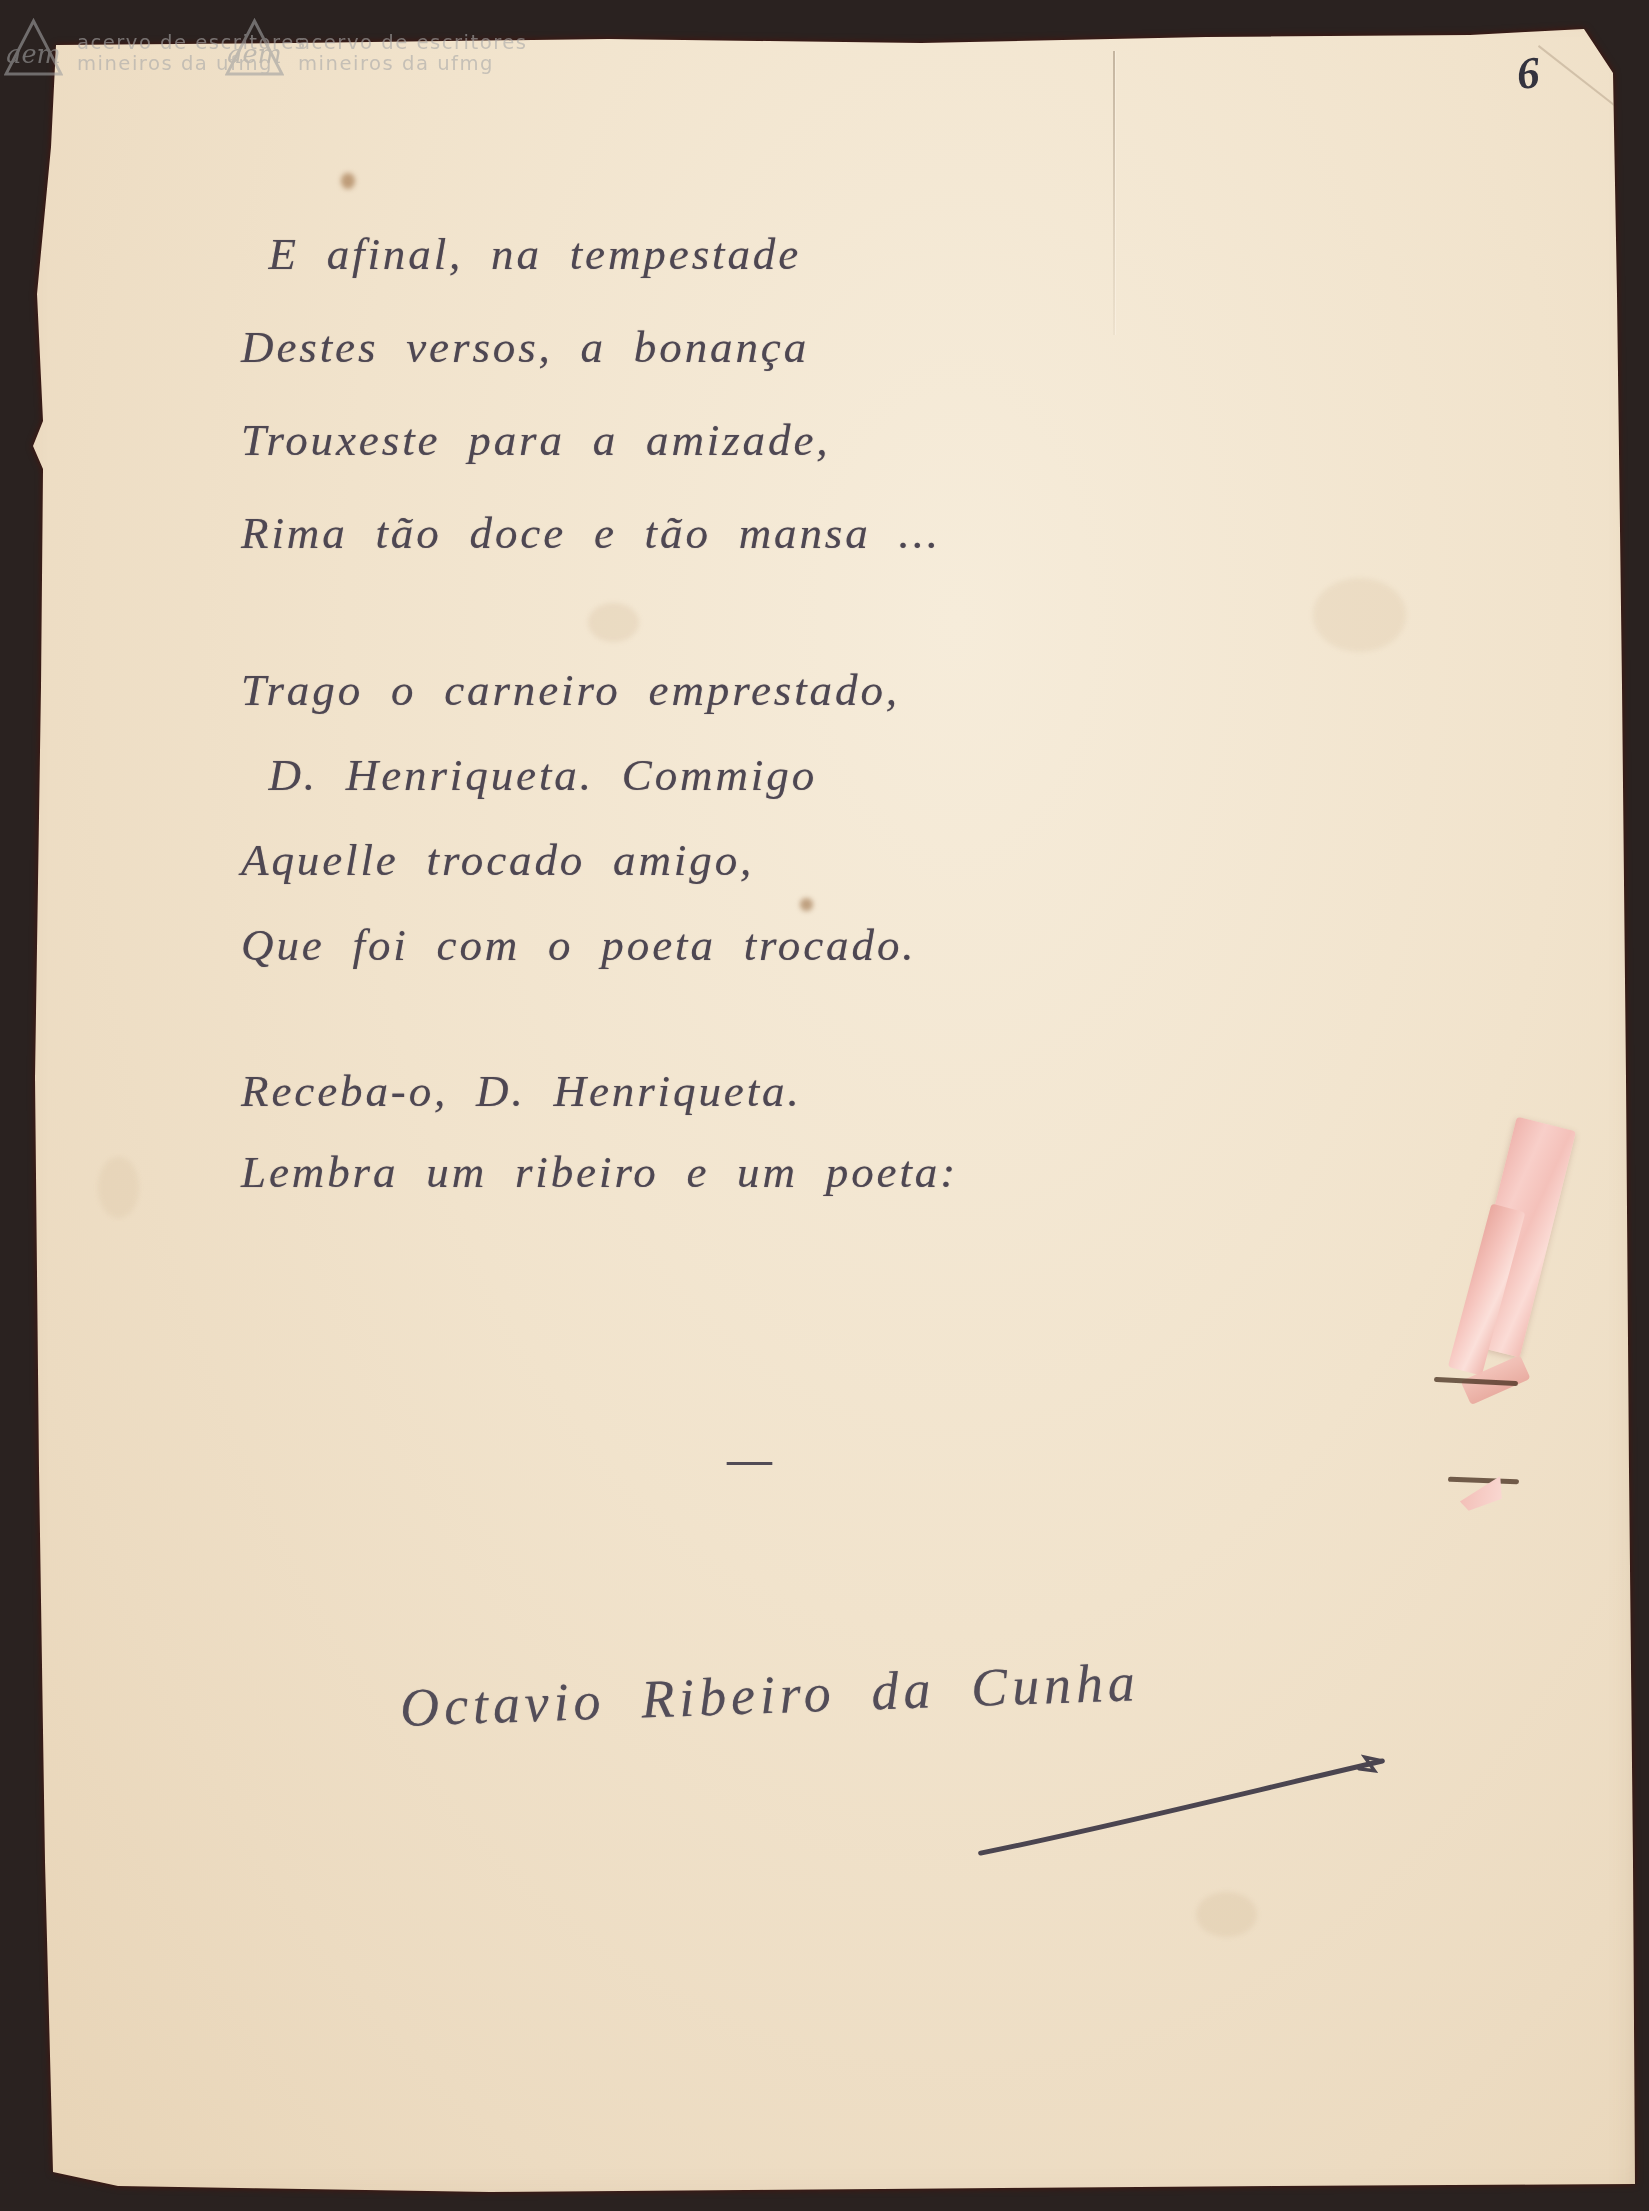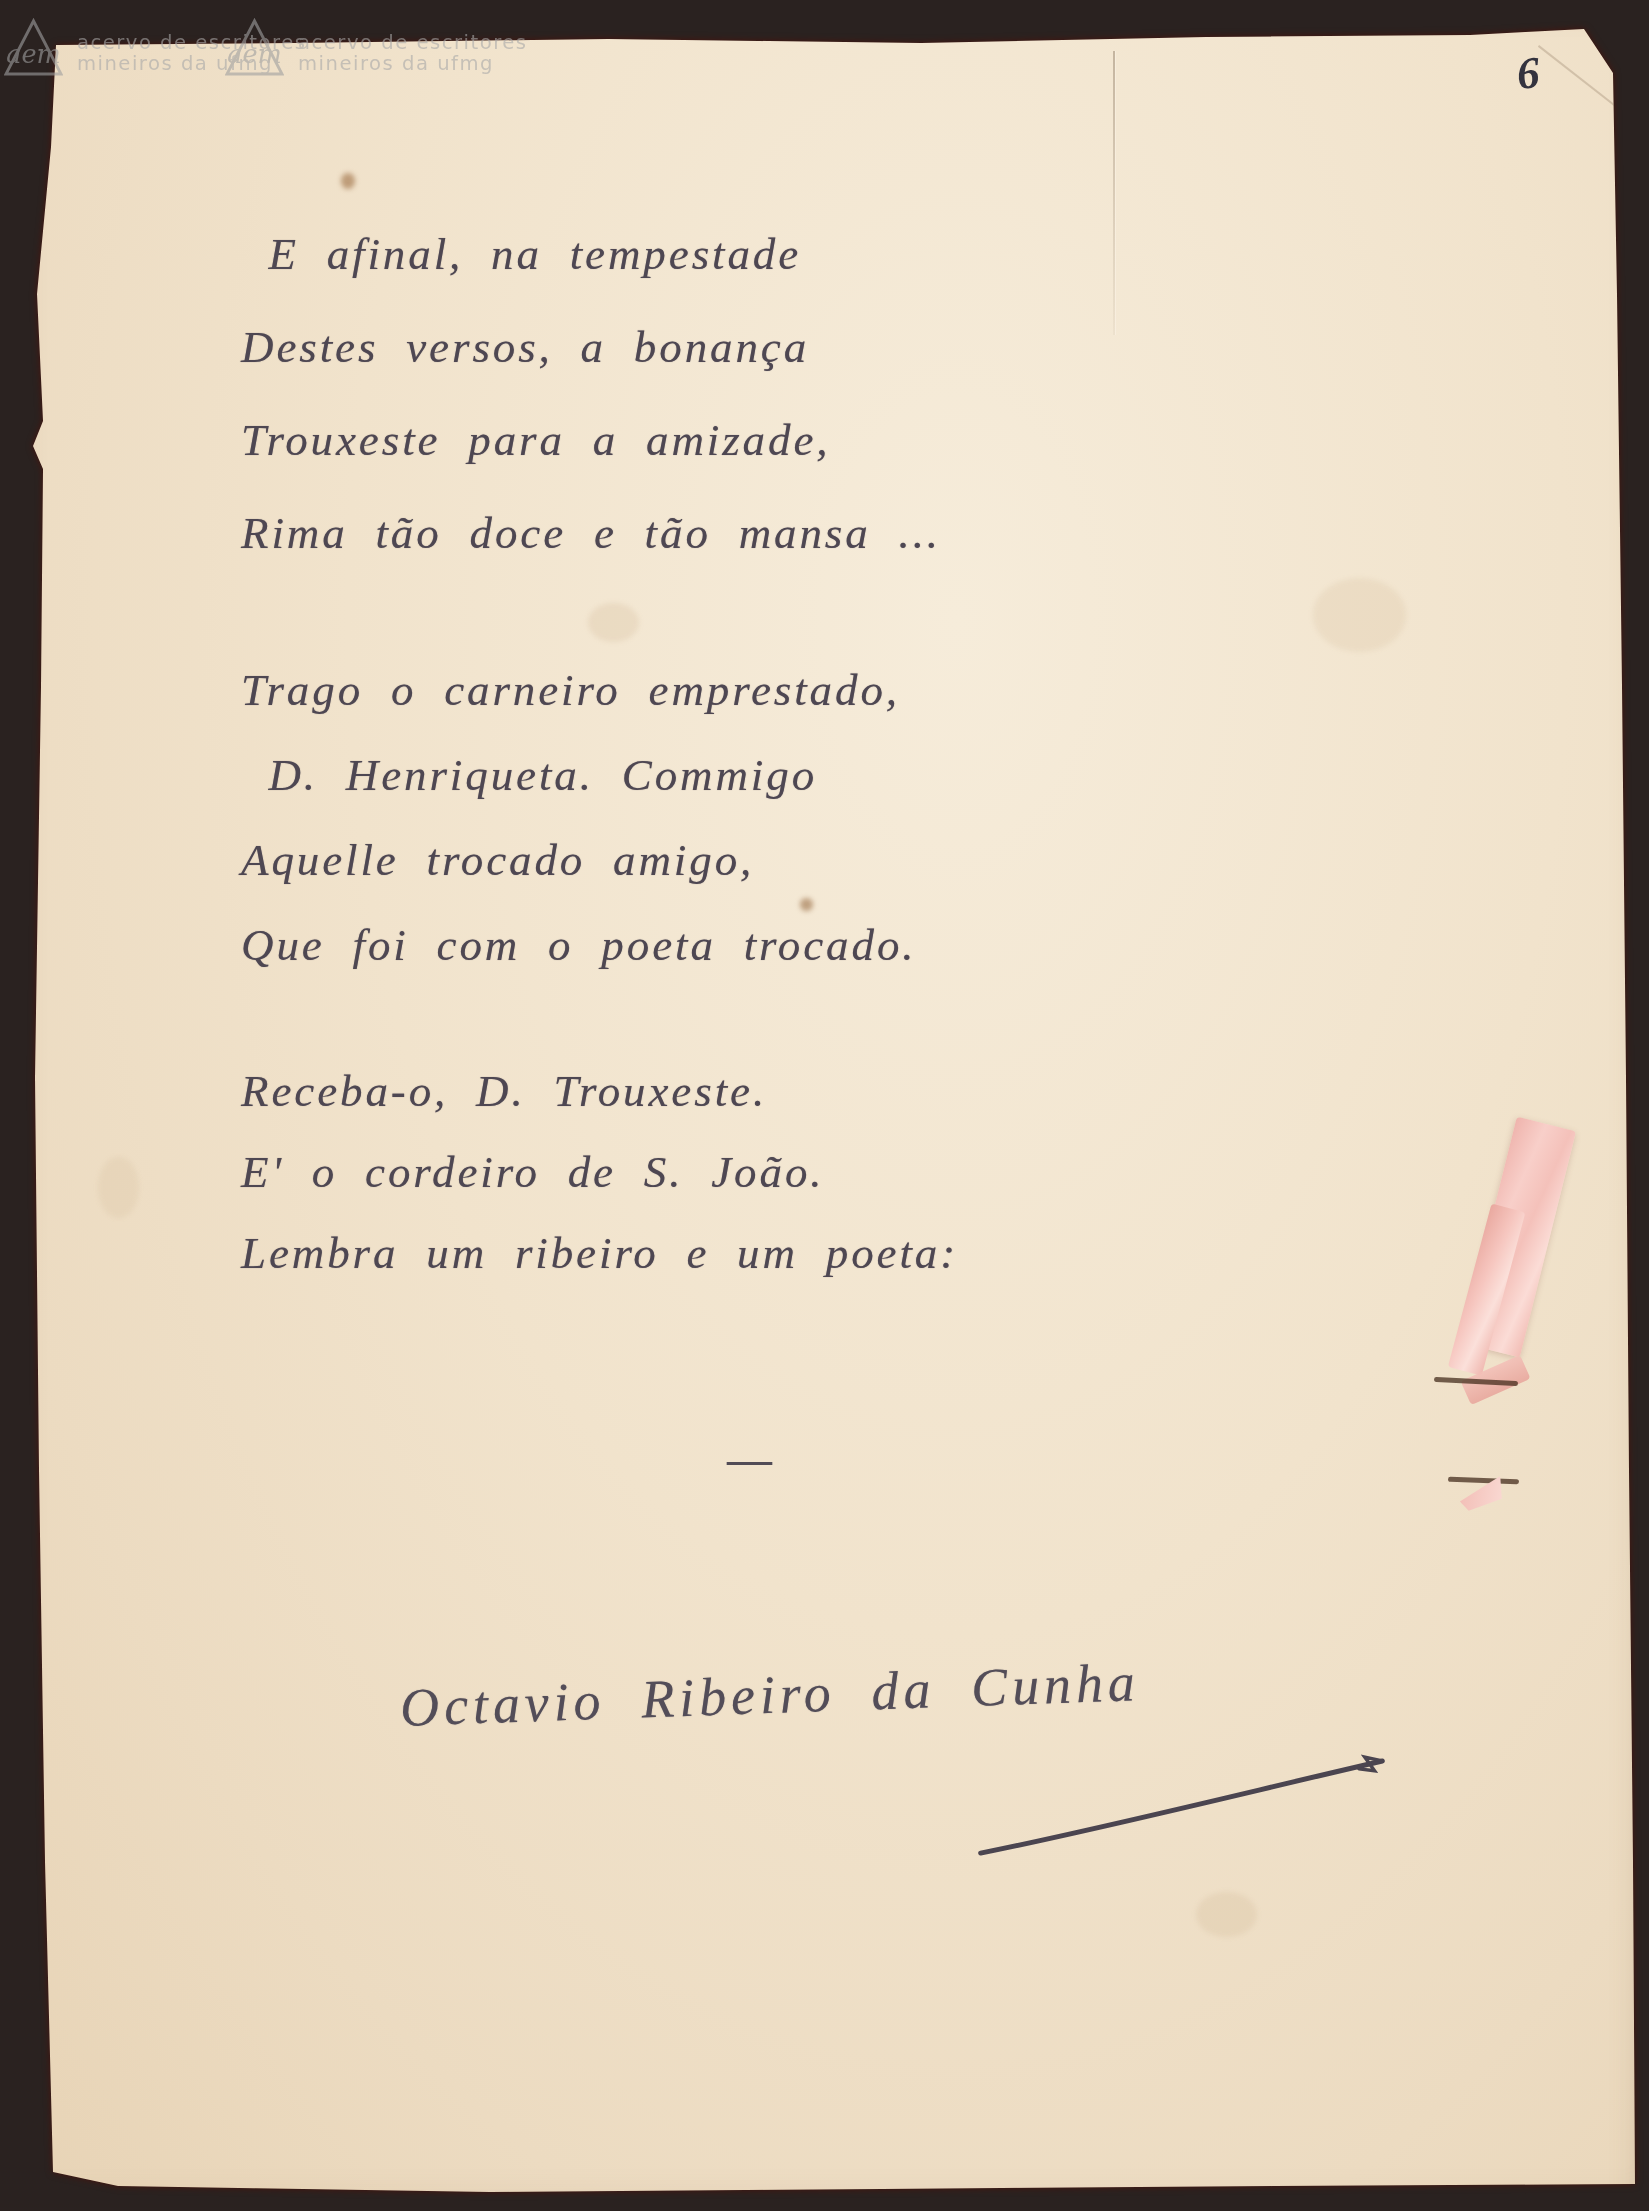--- a/index.html
+++ b/index.html
@@ -112,22 +112,21 @@
           <div class="poem-line">Trouxeste para a amizade,</div>
           <div class="poem-line">Rima tão doce e tão mansa ...</div>
         </div>
         <div class="stanza stanza-1">
           <div class="poem-line">Trago o carneiro emprestado,</div>
           <div class="poem-line indent-sm">D. Henriqueta. Commigo</div>
           <div class="poem-line">Aquelle trocado amigo,</div>
           <div class="poem-line">Que foi com o poeta trocado.</div>
         </div>
         <div class="stanza stanza-2">
-          <div class="poem-line">Receba-o, D. Trouxeste.</div>
-          <div class="poem-line">E' o cordeiro de S. João.</div>
+          <div class="poem-line">Receba-o, D. Henriqueta.</div>
           <div class="poem-line">Lembra um ribeiro e um poeta:</div>
         </div>
       </div>
 
     <div class="separator">—</div>
 
     <div class="signature">Octavio Ribeiro da Cunha</div>
     <svg class="flourish" width="441" height="113" viewBox="0 0 450 115">
       <path d="M20 102 C 140 78, 300 38, 430 8" stroke="#4b4550" stroke-width="5" fill="none" stroke-linecap="round"></path>
       <path d="M430 8 l-18 -4 l10 14 l-16 -2" stroke="#4b4550" stroke-width="3.5" fill="none" stroke-linecap="round"></path>

